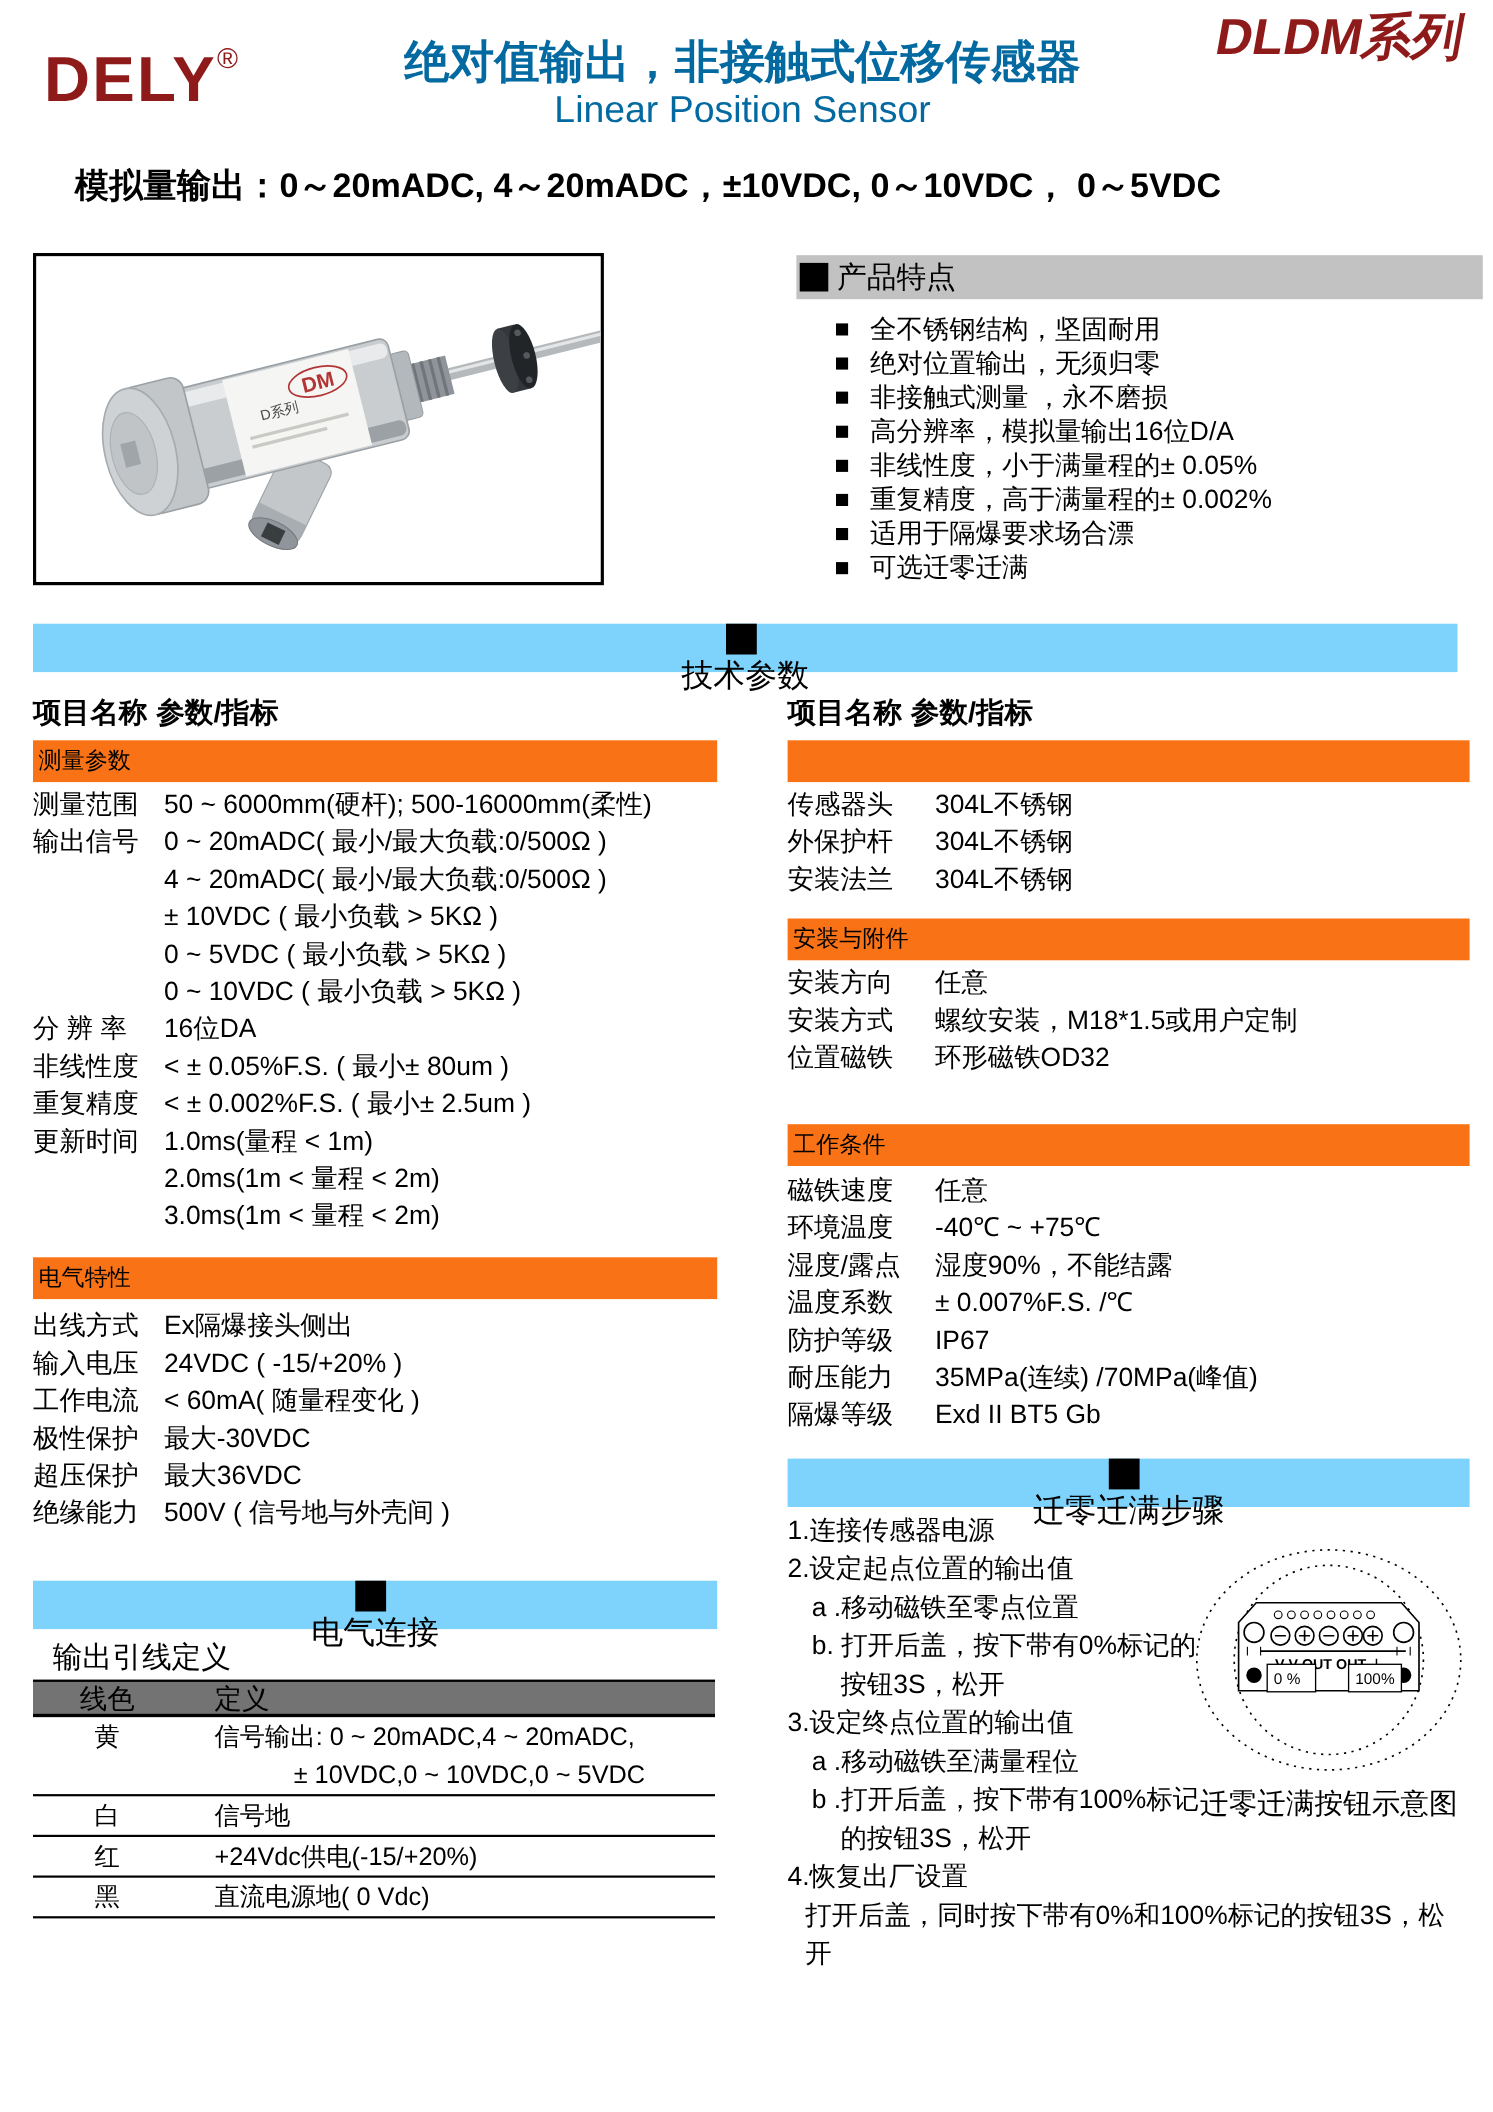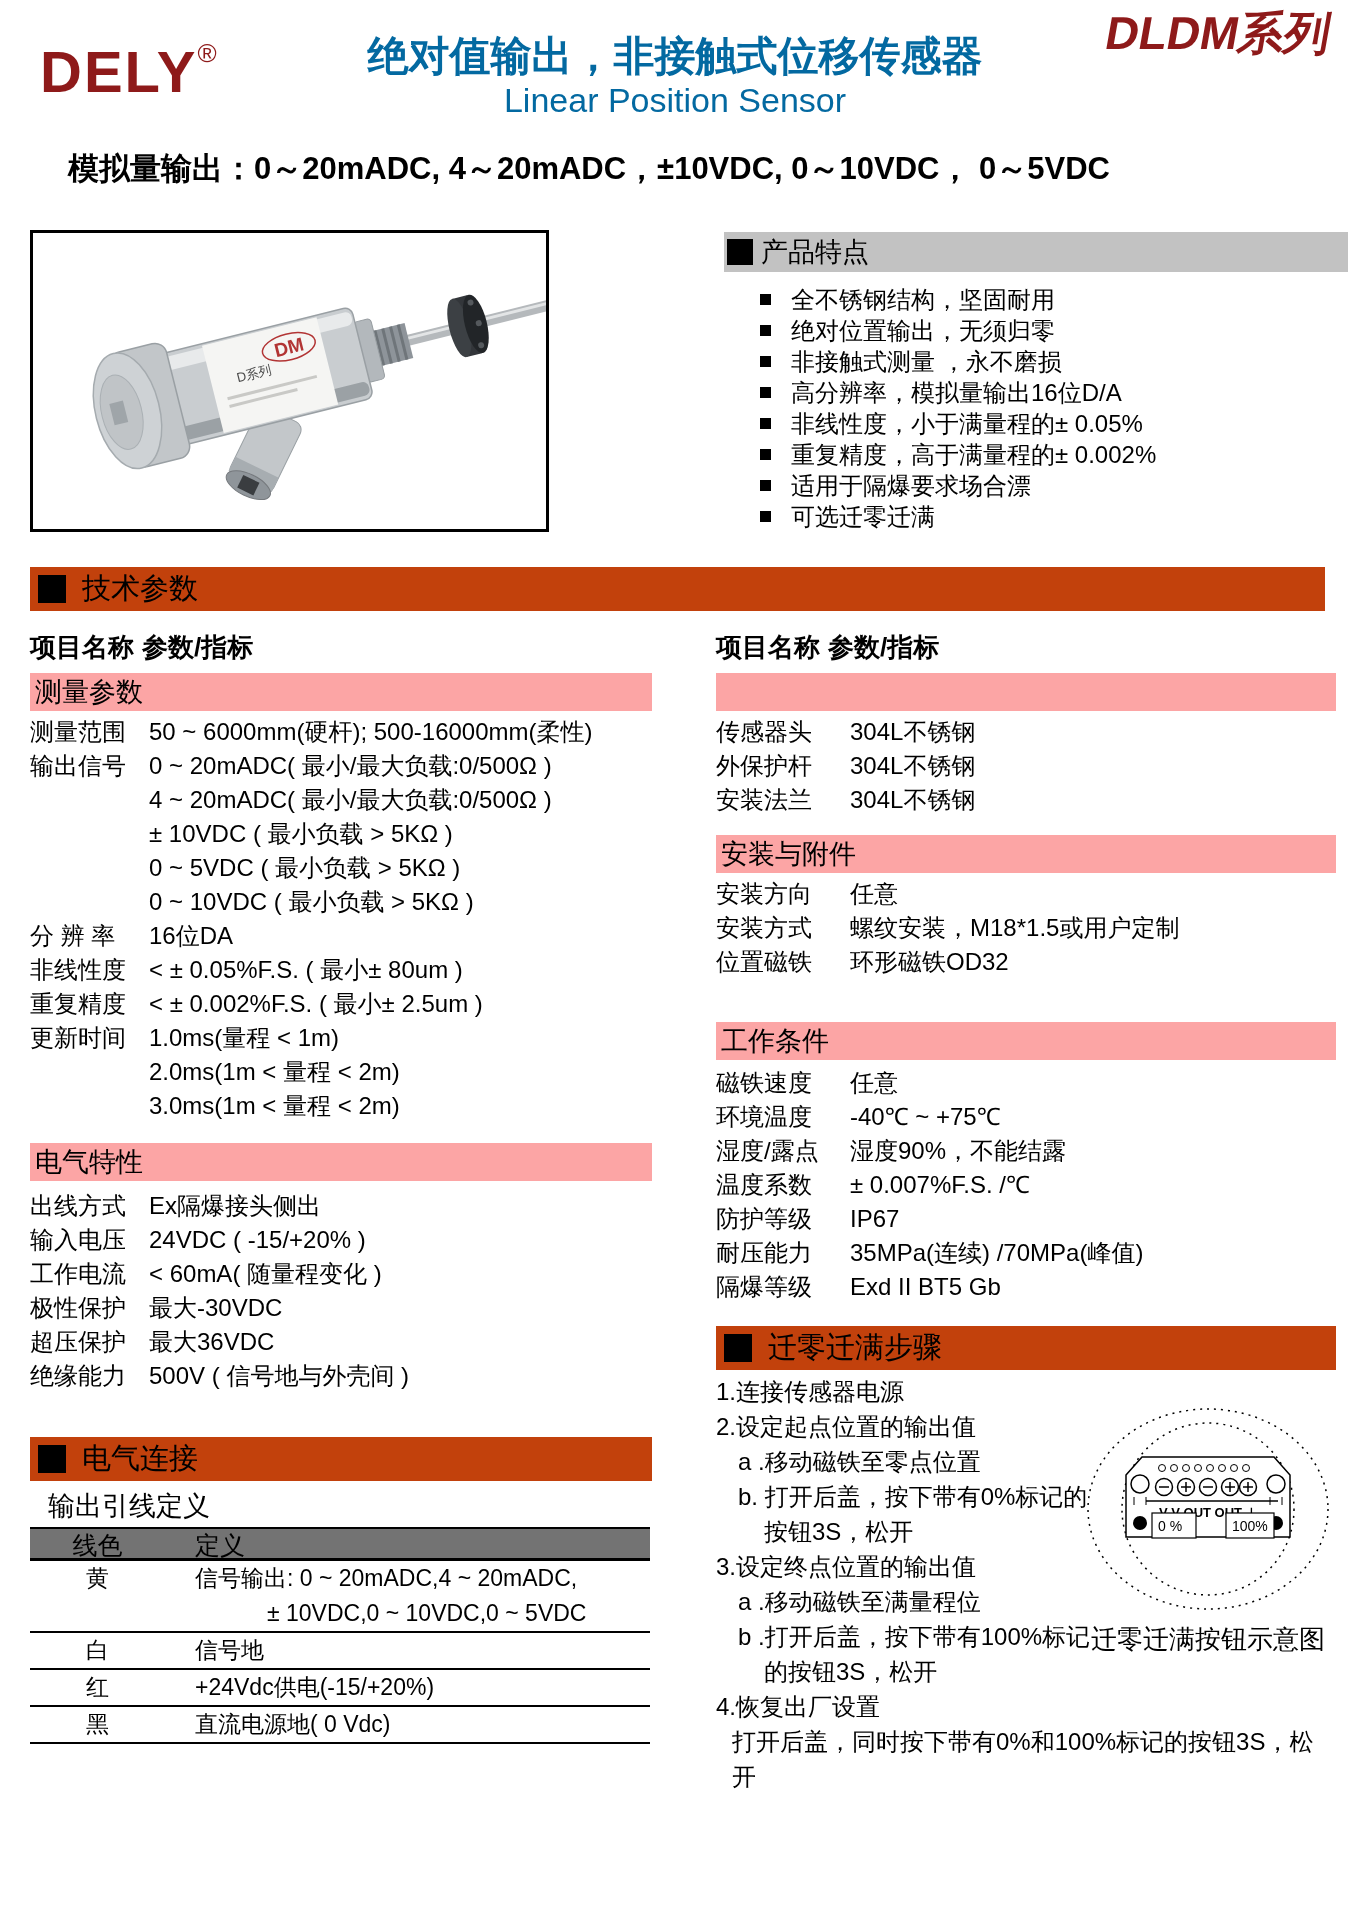--- a/index.html
+++ b/index.html
@@ -17,22 +17,22 @@
   .title-wrap { position:absolute; left:250px; top:34px; width:850px; text-align:center; color:#0369a1; }
   .title-cn { font-size:41px; font-weight:700; line-height:1.1; }
   .title-en { font-size:34px; font-weight:400; margin-top:3px; line-height:1.1; }
   .analog { position:absolute; left:68px; top:148px; font-size:31px; font-weight:700; }
 
   
   .photo-box { position:absolute; left:30px; top:230px; width:519px; height:302px;
                border:3px solid #000; background:#fff; }
 
   
-  .sub-band { background:#fca5a5; height:38px; line-height:38px; font-size:27px; padding-left:5px; }
-  .sec-band { background:#c2410c; height:44px; display:flex; align-items:center; font-size:29px; }
+  .sub-band { background:#f97316; height:38px; line-height:38px; font-size:21px; padding-left:5px; }
+  .sec-band { background:#7dd3fc; height:44px; display:flex; align-items:center; font-size:29px;flex-direction:column; }
   .sq { width:28px; height:28px; background:#000; flex:0 0 28px; margin:0 16px 0 8px; }
 
   
   .features { position:absolute; left:724px; top:232px; width:624px; }
   .feat-band { background:#c2c2c2; height:40px; display:flex; align-items:center; font-size:27px; }
   .feat-band .sq { width:26px; height:26px; flex:0 0 26px; margin:0 8px 0 3px; }
   .feat-list { padding-top:12px; }
   .feat-item { display:flex; align-items:center; line-height:31px; font-size:24px; }
   .bullet { width:11px; height:11px; background:#000; flex:0 0 11px; margin:0 20px 0 36px; }
 

